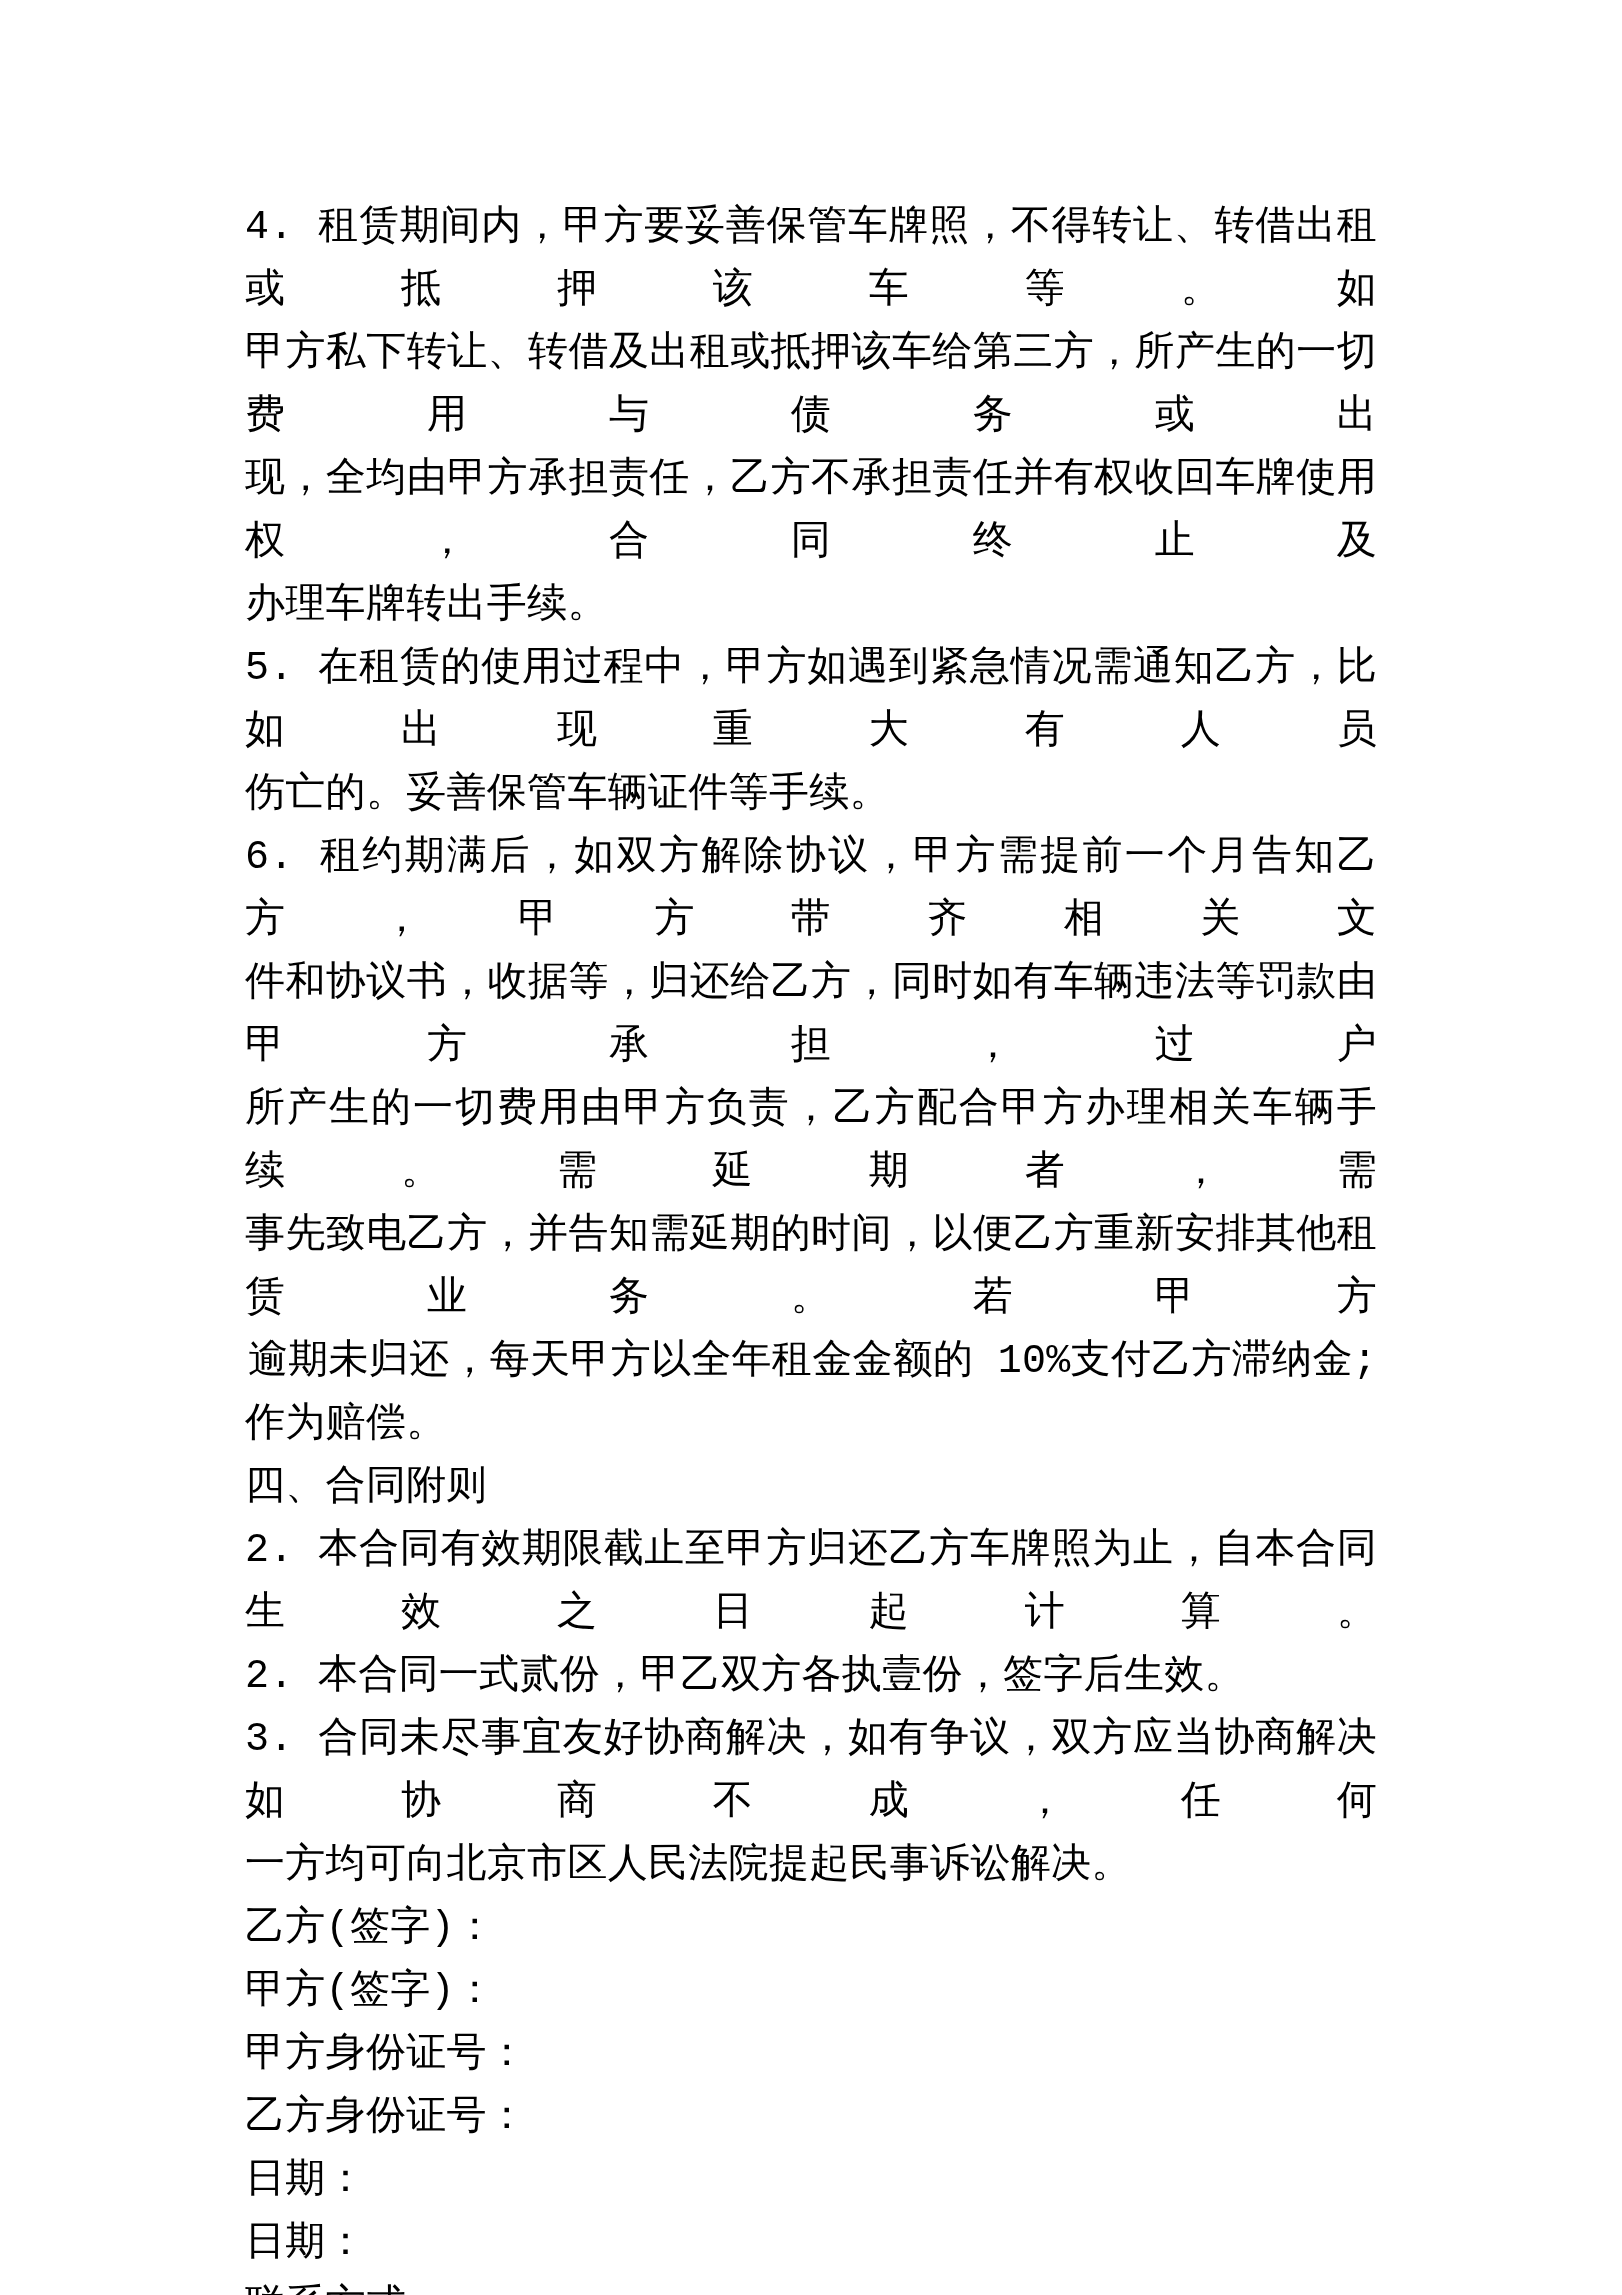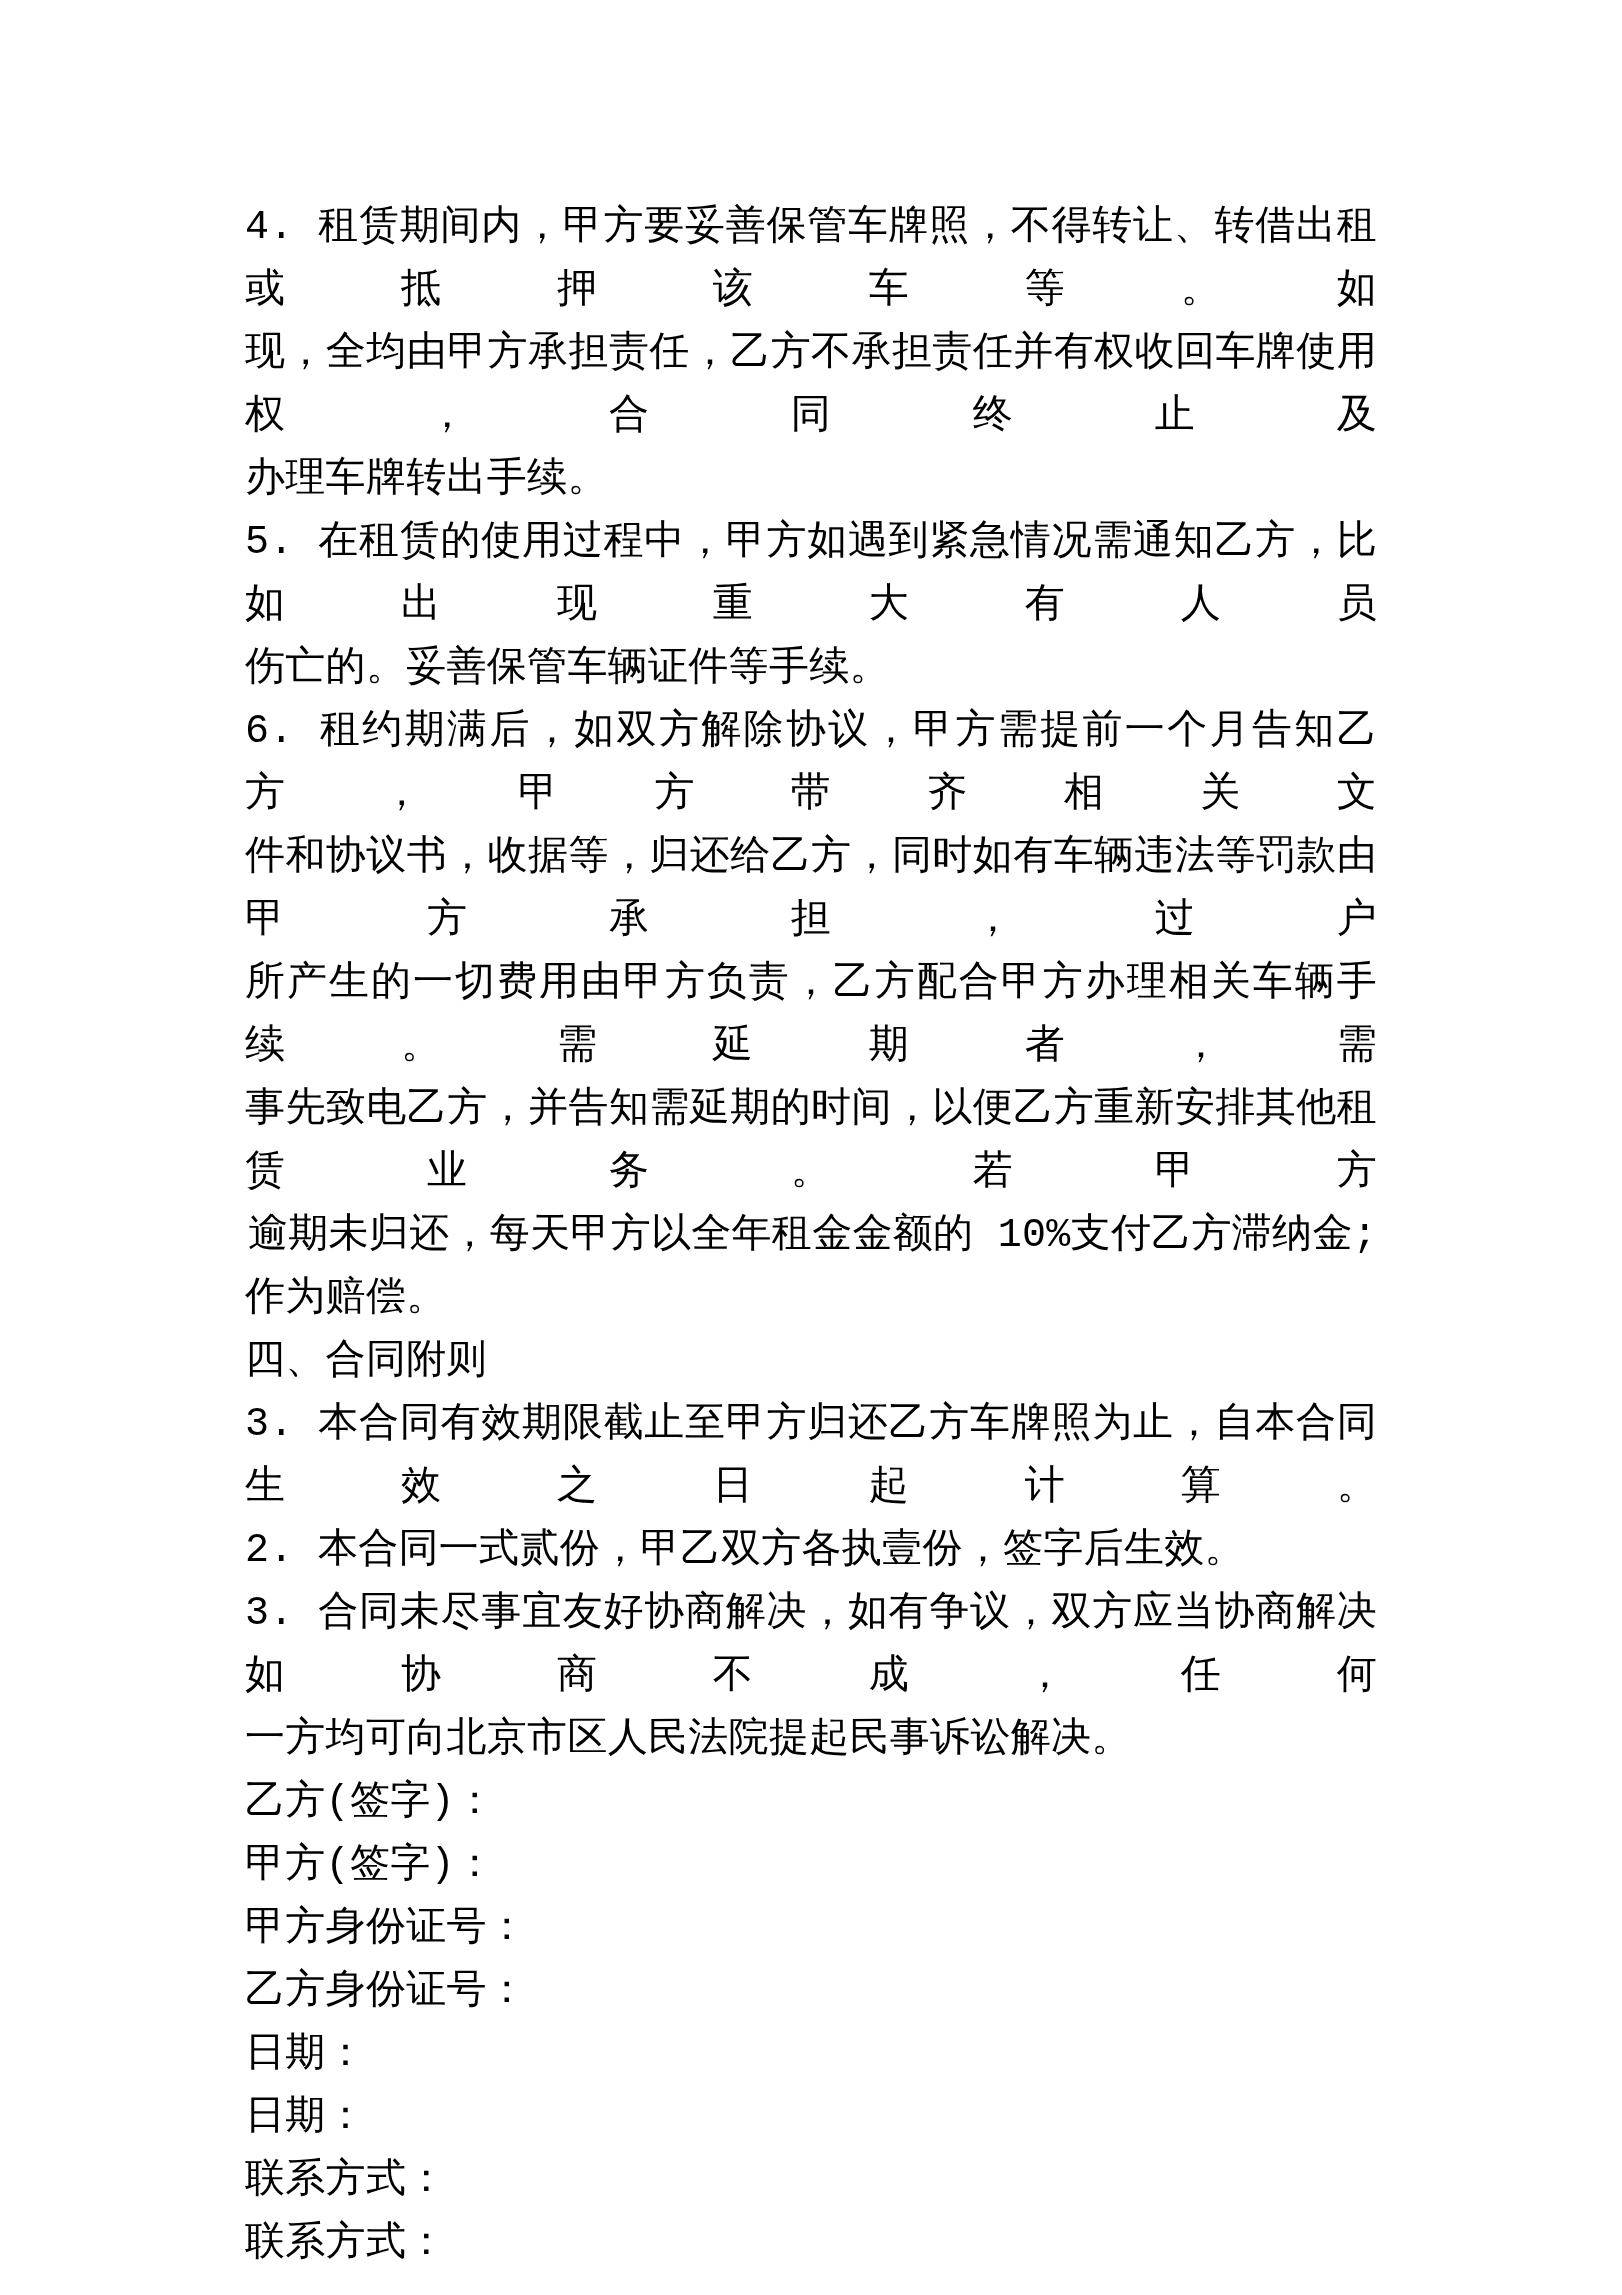--- a/index.html
+++ b/index.html
@@ -39,35 +39,36 @@
     text-align-last: left;
   }
 </style>
 </head>
 <body>
 
 <div class="page">
   <div class="doc">
 
     <p class="ln just">4. 租赁期间内，甲方要妥善保管车牌照，不得转让、转借出租或抵押该车等。如</p>
+    <p class="ln just">甲方私下转让、转借及出租或抵押该车给第三方，所产生的一切费用与债务或出</p>
     <p class="ln just">现，全均由甲方承担责任，乙方不承担责任并有权收回车牌使用权，合同终止及</p>
     <p class="ln left">办理车牌转出手续。</p>
 
     <p class="ln just">5. 在租赁的使用过程中，甲方如遇到紧急情况需通知乙方，比如出现重大有人员</p>
     <p class="ln left">伤亡的。妥善保管车辆证件等手续。</p>
 
     <p class="ln just">6. 租约期满后，如双方解除协议，甲方需提前一个月告知乙方，甲方带齐相关文</p>
     <p class="ln just">件和协议书，收据等，归还给乙方，同时如有车辆违法等罚款由甲方承担，过户</p>
     <p class="ln just">所产生的一切费用由甲方负责，乙方配合甲方办理相关车辆手续。需延期者，需</p>
     <p class="ln just">事先致电乙方，并告知需延期的时间，以便乙方重新安排其他租赁业务。若甲方</p>
     <p class="ln left">逾期未归还，每天甲方以全年租金金额的 10%支付乙方滞纳金;作为赔偿。</p>
 
     <p class="ln left">四、合同附则</p>
 
-    <p class="ln just">3. 本合同有效期限截止至甲方归还乙方车牌照为止，自本合同生效之日起计算。</p>
+    <p class="ln just">2. 本合同有效期限截止至甲方归还乙方车牌照为止，自本合同生效之日起计算。</p>
     <p class="ln left">2. 本合同一式贰份，甲乙双方各执壹份，签字后生效。</p>
     <p class="ln just">3. 合同未尽事宜友好协商解决，如有争议，双方应当协商解决如协商不成，任何</p>
     <p class="ln left">一方均可向北京市区人民法院提起民事诉讼解决。</p>
 
     <p class="ln left">乙方(签字)：</p>
     <p class="ln left">甲方(签字)：</p>
     <p class="ln left">甲方身份证号：</p>
     <p class="ln left">乙方身份证号：</p>
     <p class="ln left">日期：</p>
     <p class="ln left">日期：</p>

